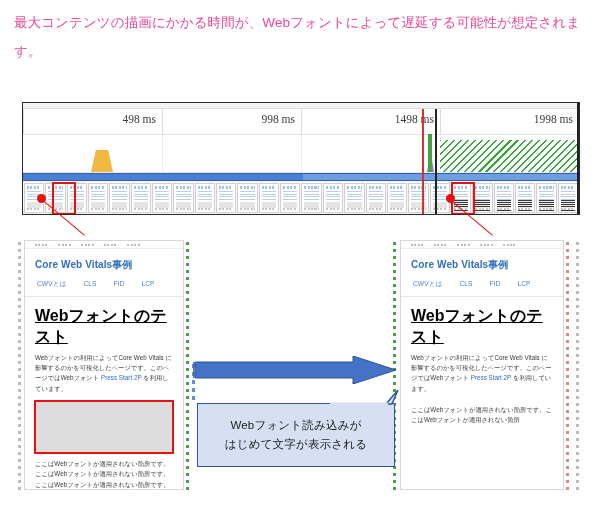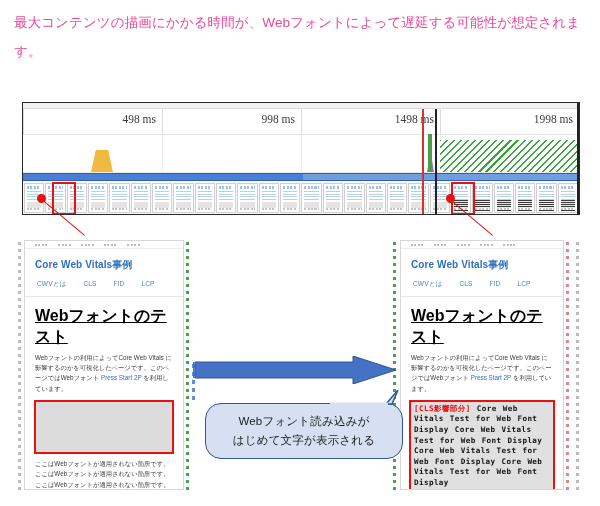--- a/index.html
+++ b/index.html
@@ -442,36 +442,32 @@
     </div>
     <div class="card-title">Core Web Vitals事例</div>
     <div class="card-nav">
       <span>CWVとは</span>
       <span>CLS</span>
       <span>FID</span>
       <span>LCP</span>
     </div>
     <div class="card-h2">Webフォントのテスト</div>
     <div class="card-p"><span>Webフォントの利用によってCore Web Vitals に影響するのかを可視化したページです。このページではWebフォント </span><span class="hl">Press Start 2P</span><span> を利用しています。</span></div>
-    <div class="cls-box">
-      <div class="cls-text"><span class="cls-tag">[CLS影響部分]</span>
-        <span>Core Web Vitals Test for Web Font Display Core Web Vitals Test for Web Font Display Core Web Vitals Test for Web Font Display Core Web Vitals Test for Web Font Display</span></div>
-    </div>
     <div class="card-p2">ここはWebフォントが適用されない箇所です。ここはWebフォントが適用されない箇所</div>
   </div>
 
   <div class="arrow-wrap" style="left:193px; top:356px; width:205px; height:28px;">
     <svg width="205" height="28" viewBox="0 0 205 28">
       <polygon points="2,6 160,6 160,0 203,14 160,28 160,22 2,22" fill="#4472c4" stroke="#2f5597" stroke-width="1"></polygon>
       <rect x="0" y="6" width="1.5" height="16" fill="#4472c4"></rect>
       <rect x="3" y="6" width="1.5" height="16" fill="#4472c4"></rect>
     </svg>
   </div>
 
-  <div class="callout" style="left:205px; top:403px; width:198px; height:56px;border-radius:16px;">
+  <div class="callout" style="left:197px; top:403px; width:198px; height:64px;">
     <div class="callout-text">
       <div>Webフォント読み込みが</div>
       <div>はじめて文字が表示される</div>
     </div>
   </div>
 
   <svg style="position:absolute; left:330px; top:390px;" width="70" height="18">
     <polygon points="0,14 56,14 68,0 62,14" fill="#d6e0f2" stroke="#2f5597" stroke-width="1.5"></polygon>
     <rect x="0" y="12.5" width="58" height="4" fill="#d6e0f2"></rect>
   </svg>

